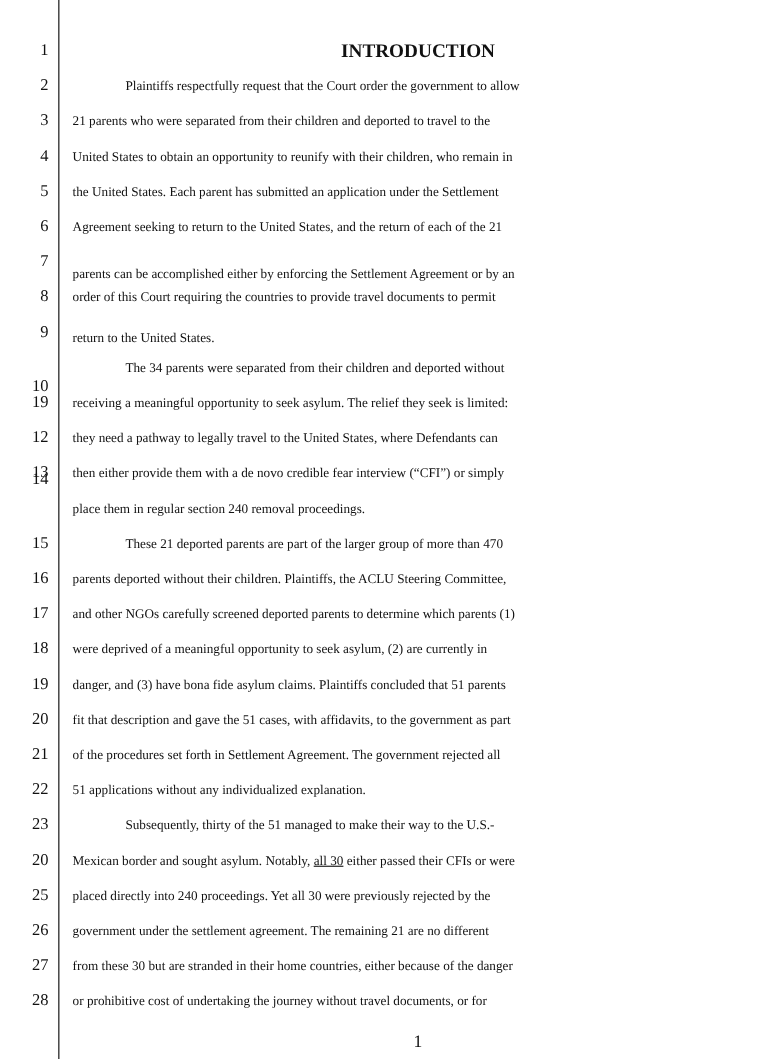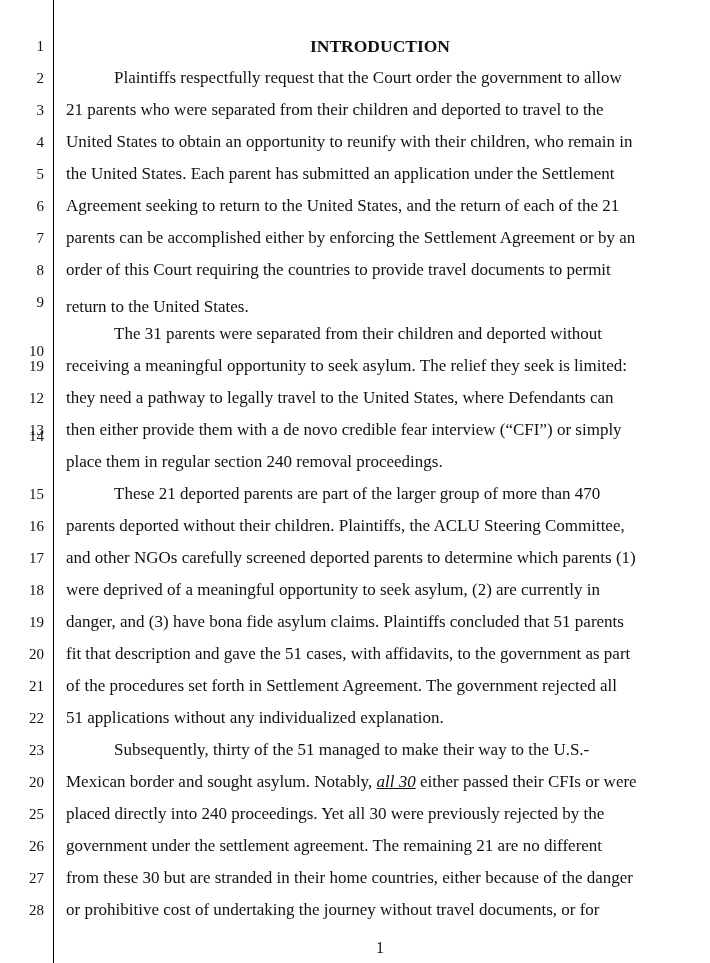--- a/index.html
+++ b/index.html
@@ -17,28 +17,28 @@
     }
     .ln {
       position: absolute; right: 0; width: 44px; text-align: right;
       font-size: 15px; line-height: 18px;
     }
     .content {
       position: absolute; left: 66px; top: 0; width: 630px;
     }
     .tl {
       position: absolute; left: 0; white-space: nowrap;
-      font-size: 17px; line-height: 22px;
+      font-size: 12px; line-height: 22px;
     }
     .tl.indent { left: 48px; }
     .heading {
       position: absolute; left: 0; width: 628px; text-align: center;
       font-weight: bold; font-size: 17.5px; line-height: 22px;
     }
-    .u { text-decoration: underline; font-style: italic; }
+    .u { text-decoration: underline; }
     .page-number {
       position: absolute; left: 370px; top: 938px; width: 20px; text-align: center;
       font-size: 16px; line-height: 20px;
     }
   </style>
 </head>
 <body>
 
 <div class="rule"></div>
 
@@ -74,25 +74,25 @@
 </div>
 
 <div class="content">
   <div class="heading" style="top:35px">INTRODUCTION</div>
 
   <div class="tl indent" style="top:67px">Plaintiffs respectfully request that the Court order the government to allow</div>
   <div class="tl" style="top:99px">21 parents who were separated from their children and deported to travel to the</div>
   <div class="tl" style="top:131px">United States to obtain an opportunity to reunify with their children, who remain in</div>
   <div class="tl" style="top:163px">the United States.  Each parent has submitted an application under the Settlement</div>
   <div class="tl" style="top:195px">Agreement seeking to return to the United States, and the return of each of the 21</div>
-  <div class="tl" style="top:227px">parents can be accomplished either by enforcing the Settlement Agreement or by an</div>
+  <div class="tl" style="top:238px">parents can be accomplished either by enforcing the Settlement Agreement or by an</div>
   <div class="tl" style="top:259px">order of this Court requiring the countries to provide travel documents to permit</div>
   <div class="tl" style="top:296px">return to the United States.</div>
 
-  <div class="tl indent" style="top:323px">The 31 parents were separated from their children and deported without</div>
+  <div class="tl indent" style="top:323px">The 34 parents were separated from their children and deported without</div>
   <div class="tl" style="top:355px">receiving a meaningful opportunity to seek asylum.  The relief they seek is limited:</div>
   <div class="tl" style="top:387px">they need a pathway to legally travel to the United States, where Defendants can</div>
   <div class="tl" style="top:419px">then either provide them with a de novo credible fear interview (“CFI”) or simply</div>
   <div class="tl" style="top:451px">place them in regular section 240 removal proceedings.</div>
 
   <div class="tl indent" style="top:483px">These 21 deported parents are part of the larger group of more than 470</div>
   <div class="tl" style="top:515px">parents deported without their children.  Plaintiffs, the ACLU Steering Committee,</div>
   <div class="tl" style="top:547px">and other NGOs carefully screened deported parents to determine which parents (1)</div>
   <div class="tl" style="top:579px">were deprived of a meaningful opportunity to seek asylum, (2) are currently in</div>
   <div class="tl" style="top:611px">danger, and (3) have bona fide asylum claims.  Plaintiffs concluded that 51 parents</div>

